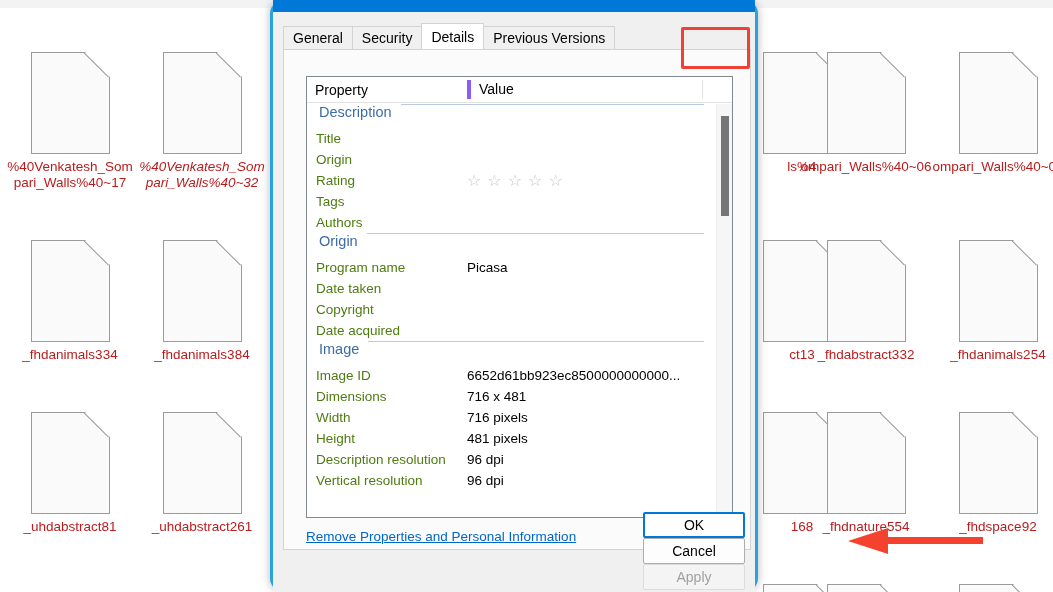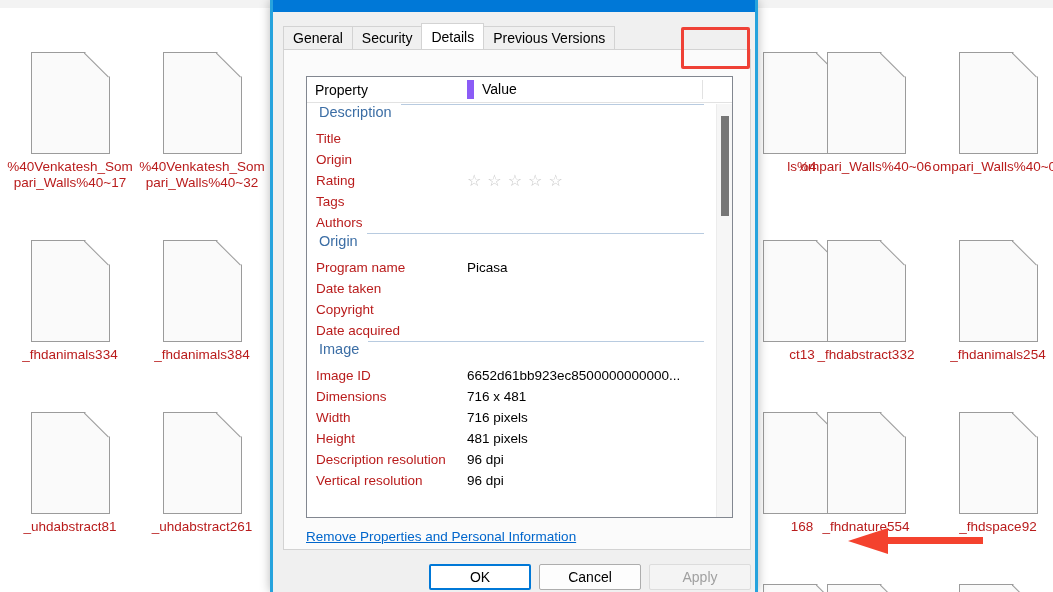--- a/index.html
+++ b/index.html
@@ -76,20 +76,21 @@
 
   
   #dialog {
     position: absolute;
     left: 270px; top: 0px;
     width: 488px; height: 592px;
     background: #f0f0f0;
     border-left: 3px solid #27a3dd;
     border-right: 3px solid #27a3dd;
     box-shadow: 0 0 10px rgba(0,0,0,0.28);
+    border-radius: 14px;
   }
   .dialog-titlebar {
     position: absolute; left: 0; top: 0;
     width: 100%; height: 12px;
     background: #0078d7;
   }
   .dialog-body {
     position: absolute;
     left: 0; top: 12px; right: 0; bottom: 0;
     background: #f0f0f0;
@@ -156,21 +157,21 @@
     border-bottom: 1px solid #e2e2e2;
     display: flex;
     align-items: center;
   }
   .prop-header .hcell {
     font-size: 14px; color: #000000;
     padding-left: 8px;
   }
   .prop-header .hcell.prop { width: 160px; }
   .prop-header .hcell.val  {
-    border-left: 7px solid #8b5cf6;
+    border-left: 4px solid #8b5cf6;
     height: 19px; line-height: 19px;
     flex: 1;
   }
   .prop-header .hcell.spacer {
     width: 30px;
     border-left: 1px solid #e2e2e2;
     height: 19px;
   }
   .prop-rows {
     position: absolute;
@@ -196,21 +197,21 @@
   }
   .prop-row {
     display: flex;
     height: 21px;
     align-items: center;
   }
   .prop-row .pname {
     width: 160px;
     padding-left: 9px;
     font-size: 13.5px;
-    color: #b91c1c;
+    color: #4d7c0f;
     white-space: nowrap;
     overflow: hidden;
   }
   .prop-row .pval {
     flex: 1;
     font-size: 13.5px;
     color: #000000;
     white-space: nowrap;
     overflow: hidden;
   }
@@ -251,23 +252,23 @@
     position: absolute;
     left: 575px; top: 516px;
     width: 135px; height: 26px;
     z-index: 9;
     pointer-events: none;
   }
 
   
   .footer-buttons {
     position: absolute;
-    right: 4px; bottom: 2px;
+    right: 10px; bottom: 2px;
     display: flex;
-    gap: 8px;
+    flex-direction: column;
   }
   .dlg-btn {
     width: 102px; height: 26px;
     font-size: 14px;
     background: #fdfdfd;
     border: 1px solid #adadad;
     border-radius: 2px;
     color: #000000;
     display: flex; align-items: center; justify-content: center;
     font-family: "Liberation Sans", sans-serif;
@@ -291,21 +292,21 @@
 
   <div id="explorer">
     <div class="explorer-topstrip"></div>
     <div class="file-grid" id="file-grid">
         <div class="file-cell" style="left: 4px; top: 52px;">
           <div class="file-icon">
             <div class="fold"></div>
           </div>
           <div class="file-label">%40Venkatesh_Sompari_Walls%40~17</div>
         </div>
-        <div class="file-cell" style="left: 136px; top: 52px;">
+        <div class="file-cell" style="left: 136px; top: 52px; font-style: italic;">
           <div class="file-icon">
             <div class="fold"></div>
           </div>
           <div class="file-label">%40Venkatesh_Sompari_Walls%40~32</div>
         </div>
         <div class="file-cell" style="left: 736px; top: 52px;">
           <div class="file-icon">
             <div class="fold"></div>
           </div>
           <div class="file-label">ls%4</div>

